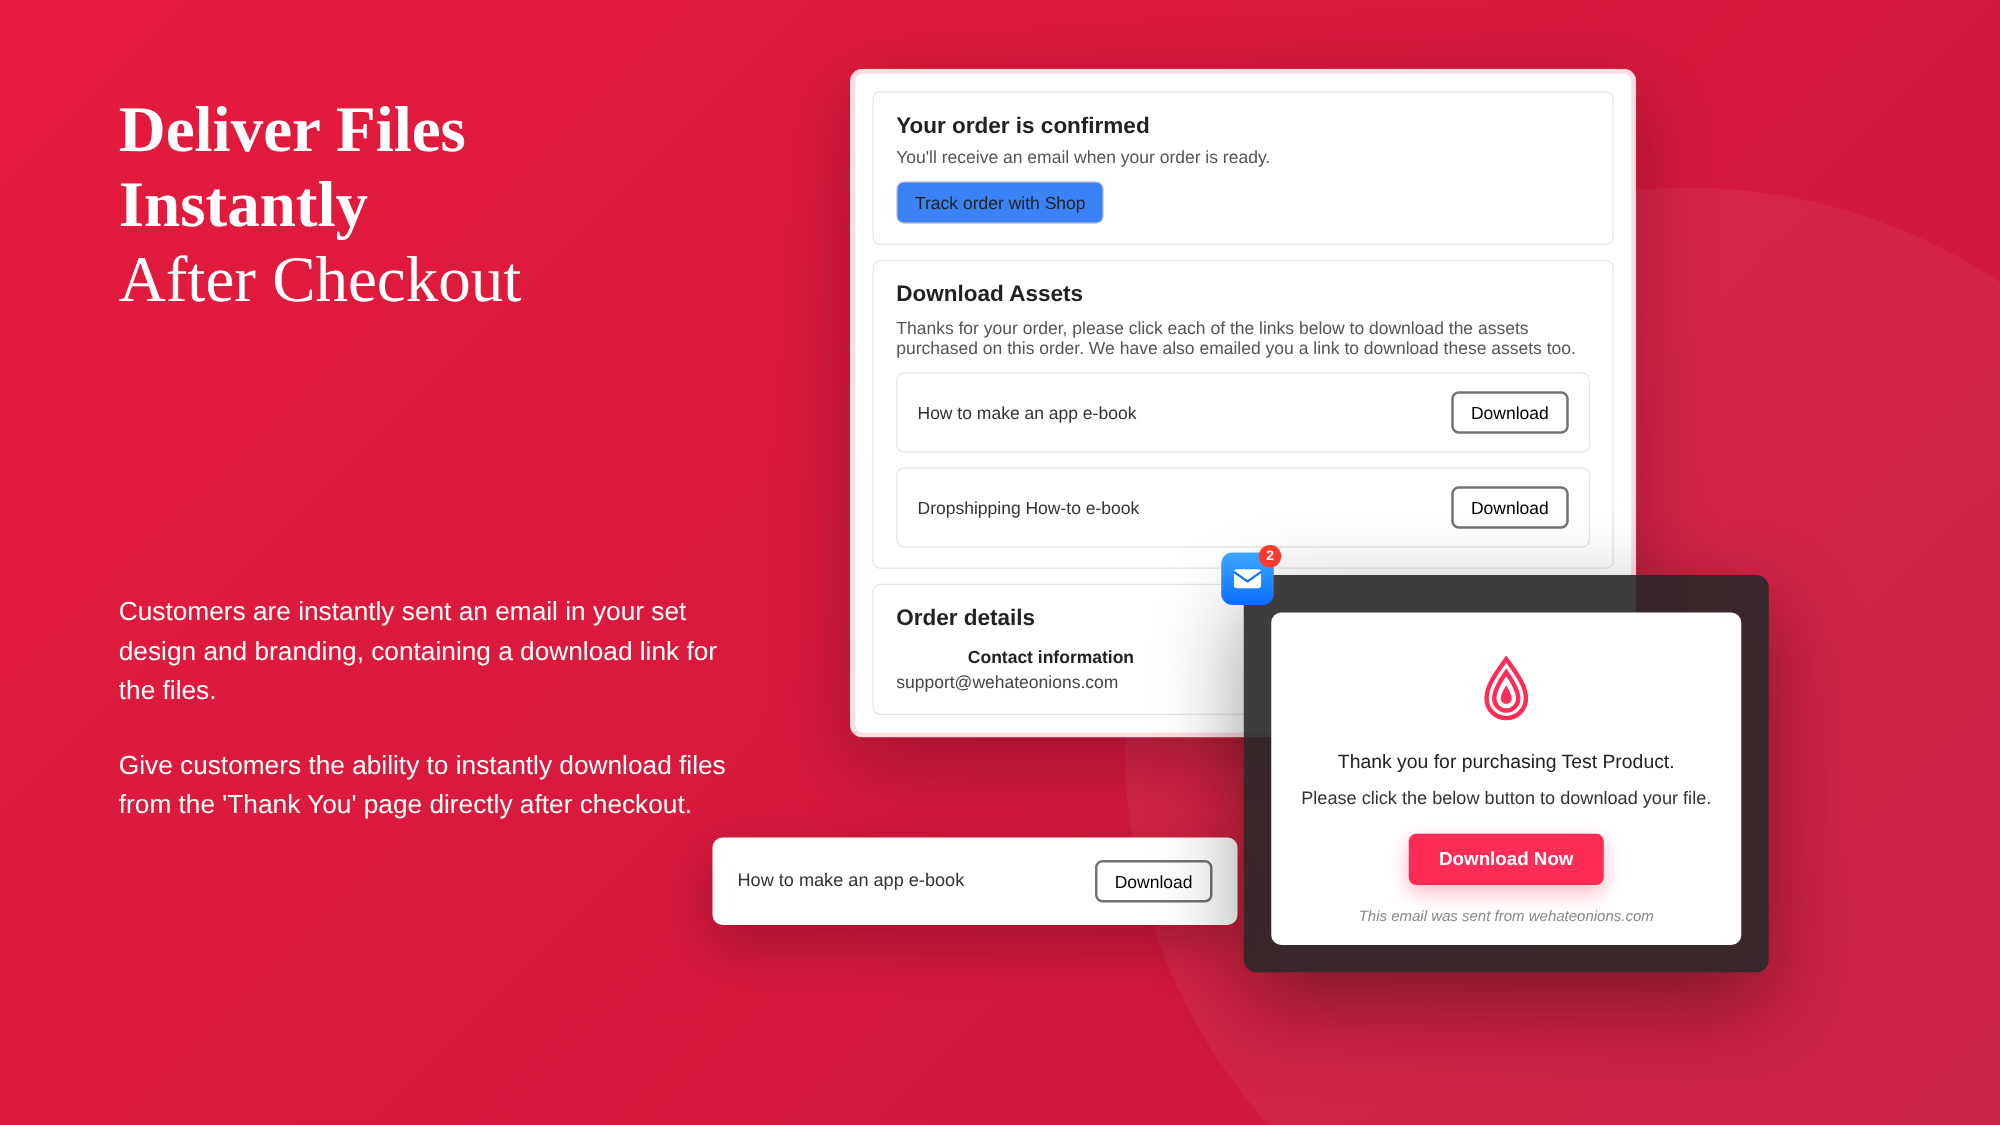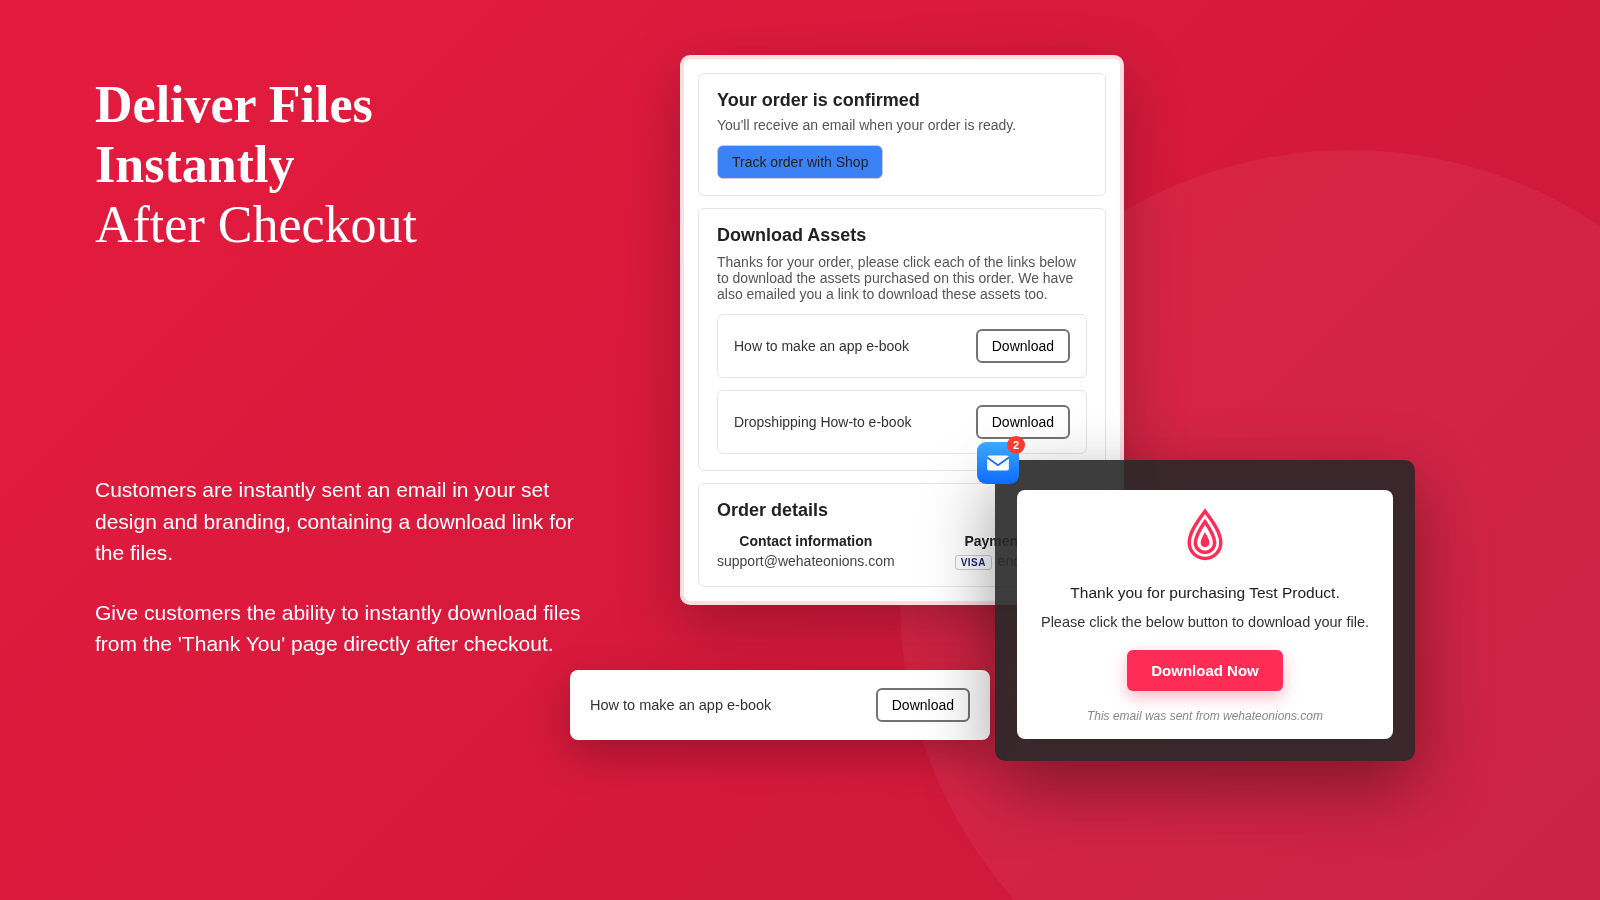--- a/index.html
+++ b/index.html
@@ -15,21 +15,21 @@
 }
 .left-col {
   position: absolute; left: 95px; top: 75px; width: 500px; color: #fff;
 }
 .hero-title { font-size: 52px; line-height: 1.15; font-weight: 300; font-family: Liberation Serif, serif; }
 .hero-title b { font-weight: 700; }
 .body-copy { margin-top: 220px; font-size: 21px; line-height: 1.5; font-weight: 400; }
 .body-copy p + p { margin-top: 28px; }
 
 .order-card {
-  position: absolute; left: 680px; top: 55px; width: 444px;
+  position: absolute; left: 680px; top: 55px; width: 629px;
   background: #fff; border: 4px solid rgba(229,27,62,0.15); border-radius: 10px;
   padding: 14px; font-size: 15px; color: #222; box-shadow: 0 20px 60px rgba(0,0,0,.25);
 }
 .oc-section { border: 1px solid #e5e5e5; border-radius: 6px; padding: 16px 18px; margin-bottom: 12px; background: #fff; }
 .oc-h1 { font-size: 18px; font-weight: 600; margin-bottom: 6px; }
 .oc-sub { font-size: 14px; color: #555; margin-bottom: 12px; }
 .btn-outline {
   display: inline-block; border: 1px solid #ccc; border-radius: 6px;
   padding: 8px 14px; font-size: 14px; background: #3b82f6; color: #222; cursor: pointer;
 }
@@ -71,21 +71,21 @@
   background: linear-gradient(#3fa8ff,#0b6cff); border-radius: 9px;
   display: flex; align-items: center; justify-content: center;
 }
 .mail-icon svg { width: 26px; height: 26px; }
 .mail-badge {
   position: absolute; top: -6px; right: -6px; width: 18px; height: 18px;
   background: #ff3b30; border-radius: 50%; color: #fff; font-size: 11px;
   display: flex; align-items: center; justify-content: center; font-weight: 600;
 }
 .email-body {
-  background: #fff; border-radius: 8px; padding: 10px 22px 16px; text-align: center;
+  background: #fff; border-radius: 8px; padding: 26px 22px 16px; text-align: center;
 }
 .logo-drop { margin: 6px auto 18px; width: 56px; height: 56px; }
 .email-body .l1 { font-size: 15.5px; color: #222; margin-bottom: 12px; }
 .email-body .l2 { font-size: 14.5px; color: #333; margin-bottom: 20px; }
 .btn-primary {
   background: #ff2d55; color: #fff; border: none; border-radius: 6px;
   padding: 12px 24px; font-size: 15px; font-weight: 700; cursor: pointer;
   box-shadow: 0 6px 16px rgba(255,45,85,.35);
 }
 .email-foot { margin-top: 18px; font-size: 12px; color: #888; font-style: italic; }

